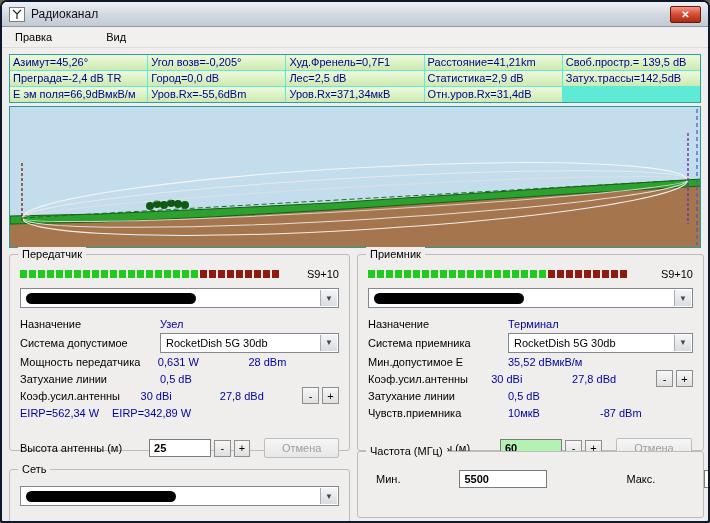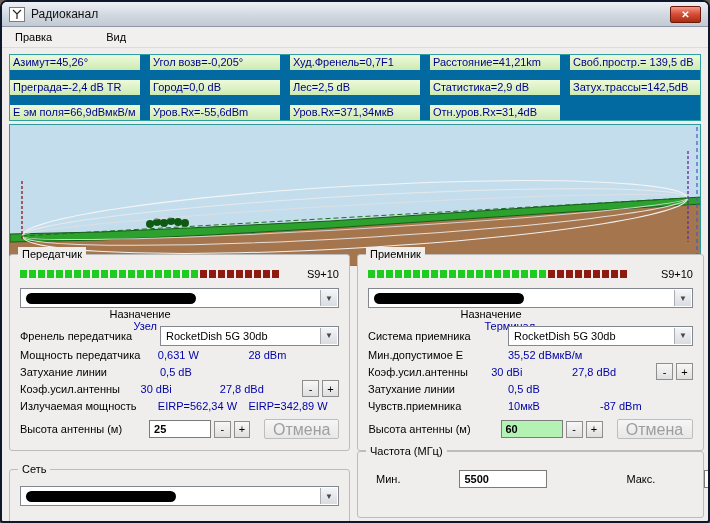--- a/index.html
+++ b/index.html
@@ -14,21 +14,21 @@
   .title-text{margin-left:6px;font-size:12px;color:#111;}
   .close-btn{margin-left:auto;width:31px;height:17px;border:1px solid #6e1a0a;border-radius:2px;
              background:linear-gradient(#f09a8a,#d8503a 45%,#a92c12);color:#fff;font-size:10px;
              font-weight:bold;text-align:center;line-height:15px;cursor:default;}
   
   .menubar{height:21px;background:#f1f0ee;border-bottom:1px solid #dcdcd8;display:flex;
            align-items:center;padding-left:4px;gap:36px;}
   .menu-item{padding:3px 9px;}
   
   .info-panel{margin:6px 7px 0 7px;border:1px solid #2f9f9f;}
-  .info-grid{display:grid;grid-template-columns:1fr 1fr 1fr 1fr 1fr;background:#0369a1;gap:10px;}
+  .info-grid{display:grid;grid-template-columns:1fr 1fr 1fr 1fr 1fr;background:#5eead4;gap:1px;}
   .info-cell{background:linear-gradient(#eefadb,#cdeab2);color:#00008b;padding:1px 3px;
              height:15px;line-height:13px;white-space:nowrap;overflow:hidden;font-size:11px;}
   
   .chart{margin:3px 7px 0 7px;border:1px solid #2d9a9a;height:142px;position:relative;
          background:#c4dded;overflow:hidden;}
   
   .group{position:absolute;border:1px solid #bcbcbc;border-radius:3px;background:#efeeec;}
   .legend{position:absolute;top:-8px;left:8px;background:#efeeec;padding:0 4px;line-height:14px;}
   #grp-tx{left:7px;top:252px;width:341px;height:197px;}
   #grp-rx{left:355px;top:252px;width:347px;height:197px;}
@@ -48,36 +48,36 @@
   .combo-arrow{position:absolute;right:1px;top:1px;bottom:1px;width:17px;
                background:linear-gradient(#f4f5f7,#d9dce0);border-left:1px solid #a8adb3;
                display:flex;align-items:center;justify-content:center;color:#45484d;font-size:8px;}
   .combo-arrow::after{content:"▼";}
   .combo.station{margin:8px 10px 0 10px;}
   .redact{display:inline-block;height:11px;background:#000;border-radius:6px;margin-left:5px;}
   .w170{width:170px;}
   .w150{width:150px;}
   
   .frow{display:flex;align-items:center;height:17px;margin:0 10px;}
-  .frow.first{flex-direction:column;}
+  .frow.first{margin-top:7px;}
   .frow.combo-row{height:21px;}
   .f-label{width:140px;white-space:nowrap;}
   .f-v1{width:92px;color:#0000a8;white-space:nowrap;}
   .f-v2{width:92px;color:#0000a8;white-space:nowrap;}
   .frow .combo{flex:1;}
   .mini{width:17px;height:17px;border:1px solid #8e8e8e;background:linear-gradient(#f7f7f7,#dfdfdf);
         font-size:11px;line-height:12px;padding:0;margin-left:3px;text-align:center;}
   .btn-gap{margin-left:auto;display:flex;}
   
-  .hrow{margin-top:5px;height:20px;justify-content:center;}
+  .hrow{margin-top:17px;height:20px;}
   .hrow .f-label{width:132px;}
   .txt{width:62px;height:18px;border:1px solid #7b7b7b;padding:0 4px;font-size:11px;background:#fff;font-weight:bold;}
   .txt.hl{background:#b4f2b4;}
   .cancel{width:76px;height:20px;margin-left:14px;border:1px solid #bdbdbd;
-          background:linear-gradient(#f6f6f6,#e7e7e7);color:#9e9e9e;font-size:16px;border-radius:2px;}
+          background:linear-gradient(#f6f6f6,#e7e7e7);color:#9e9e9e;font-size:11px;border-radius:2px;}
   
   .combo.net{margin:16px 10px 0 10px;}
   .freq-row{display:flex;align-items:center;margin:18px 14px 0 18px;gap:33px;}
   .freq-row .txt{width:88px;margin-left:26px;}
   .freq-row .maxl{margin-left:46px;}
   .freq-row .txt.max{margin-left:16px;width:86px;}
 </style>
 </head>
 <body>
 
@@ -180,21 +180,21 @@
     </div>
     <div class="combo station">
       <span class="redact w170"></span>
       <span class="combo-arrow"></span>
     </div>
     <div class="frow first">
       <span class="f-label">Назначение</span>
       <span class="f-v1">Узел</span>
     </div>
     <div class="frow combo-row">
-      <span class="f-label">Френель передатчика</span>
+      <span class="f-label">Система допустимое</span>
       <div class="combo">
         <span class="combo-text">RocketDish 5G 30db</span>
         <span class="combo-arrow"></span>
       </div>
     </div>
     <div class="frow">
       <span class="f-label">Мощность передатчика</span>
       <span class="f-v1">0,631 W</span>
       <span class="f-v2">28 dBm</span>
     </div>
@@ -205,21 +205,20 @@
     <div class="frow">
       <span class="f-label">Коэф.усил.антенны</span>
       <span class="f-v1">30 dBi</span>
       <span class="f-v2">27,8 dBd</span>
       <span class="btn-gap">
         <button class="mini">-</button>
         <button class="mini">+</button>
       </span>
     </div>
     <div class="frow">
-      <span class="f-label">Излучаемая мощность</span>
       <span class="f-v1">EIRP=562,34 W</span>
       <span class="f-v2">EIRP=342,89 W</span>
     </div>
     <div class="frow hrow">
       <span class="f-label">Высота антенны (м)</span>
       <input class="txt" value="25" style="">
       <button class="mini">-</button>
       <button class="mini">+</button>
       <button class="cancel" disabled="">Отмена</button>
     </div>

